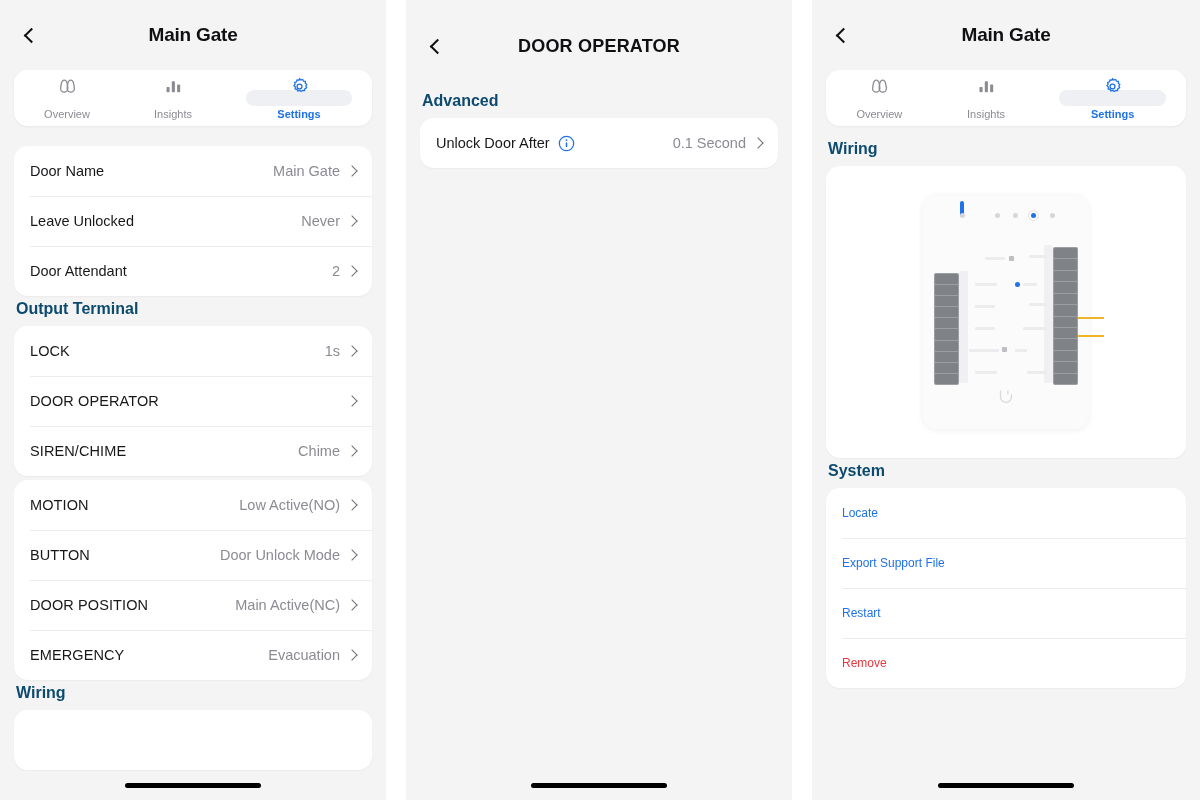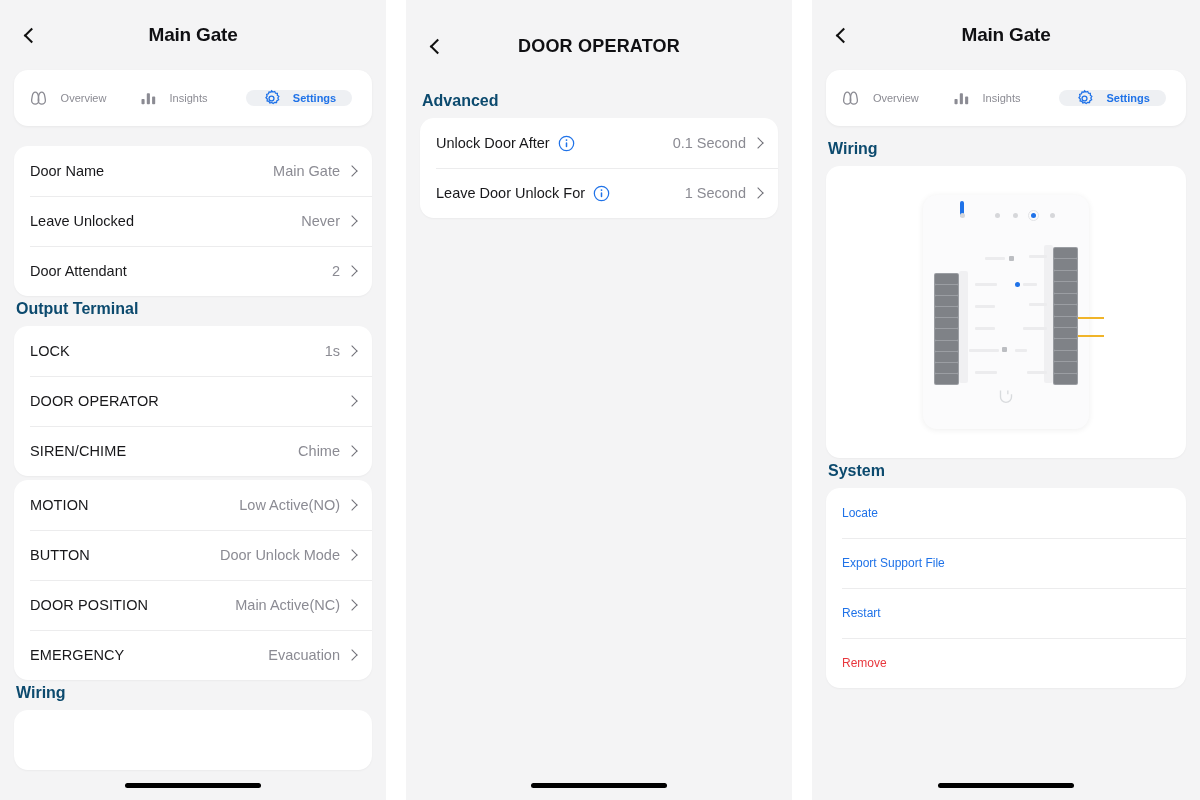--- a/index.html
+++ b/index.html
@@ -76,21 +76,21 @@
     height: 56px;
     background: #ffffff;
     border-radius: 14px;
     display: flex;
     box-shadow: 0 1px 3px rgba(0,0,0,0.05);
     overflow: hidden;
   }
   .tab {
     flex: 1 1 0;
     display: flex;
-    flex-direction: row;
+    flex-direction: column;
     align-items: center;
     justify-content: center;
     gap: 12px;
     cursor: pointer;
     border-radius: 12px;
   }
   .tab.active {
     background: #eef0f3;
     margin: 20px;
     border-radius: 11px;
@@ -435,34 +435,20 @@
           <span class="row-label">Unlock Door After</span>
           <span class="info-icon">
             <svg width="17" height="17" viewBox="0 0 18 18" fill="none">
               <circle cx="9" cy="9" r="7.6" stroke="#1f72e8" stroke-width="1.3"></circle>
               <circle cx="9" cy="5.4" r="0.95" fill="#1f72e8"></circle>
               <rect x="8.2" y="7.6" width="1.6" height="5.3" rx="0.8" fill="#1f72e8"></rect>
             </svg>
           </span>
           <span class="row-right">
             <span class="row-value">0.1 Second</span>
-            <span class="chev-right"></span>
-          </span>
-        </div>
-        <div class="row">
-          <span class="row-label">Leave Door Unlock For</span>
-          <span class="info-icon">
-            <svg width="17" height="17" viewBox="0 0 18 18" fill="none">
-              <circle cx="9" cy="9" r="7.6" stroke="#1f72e8" stroke-width="1.3"></circle>
-              <circle cx="9" cy="5.4" r="0.95" fill="#1f72e8"></circle>
-              <rect x="8.2" y="7.6" width="1.6" height="5.3" rx="0.8" fill="#1f72e8"></rect>
-            </svg>
-          </span>
-          <span class="row-right">
-            <span class="row-value">1 Second</span>
             <span class="chev-right"></span>
           </span>
         </div>
       </div>
     </div>
 
     <div class="home-ind"></div>
   </div>
 
   <div class="phone right">

